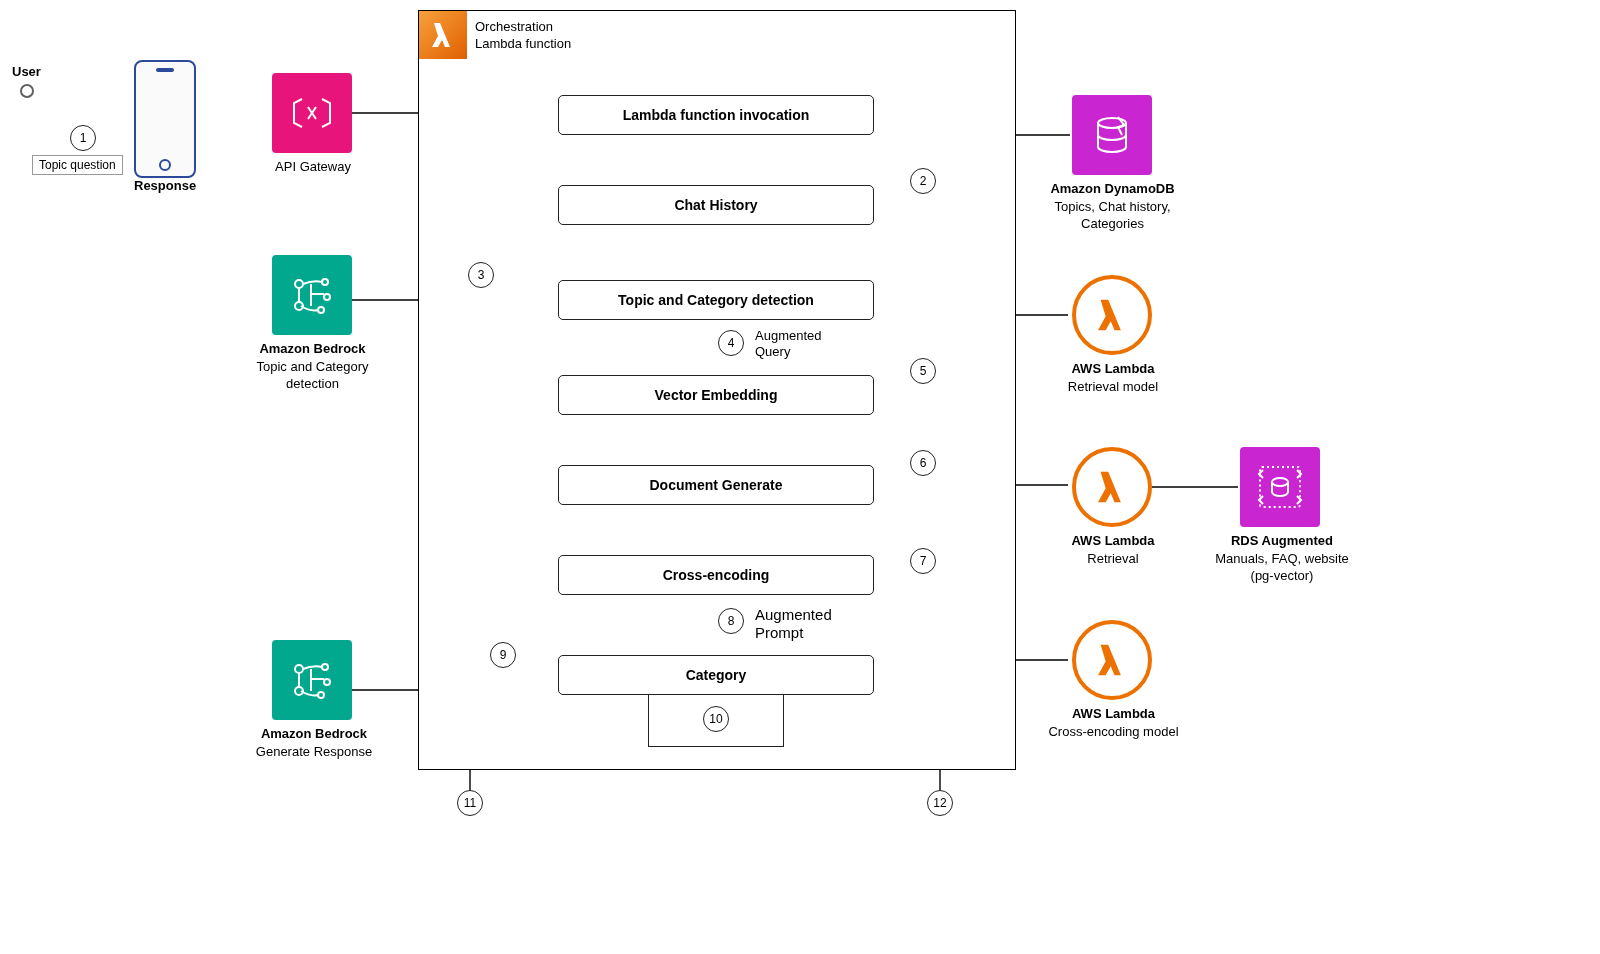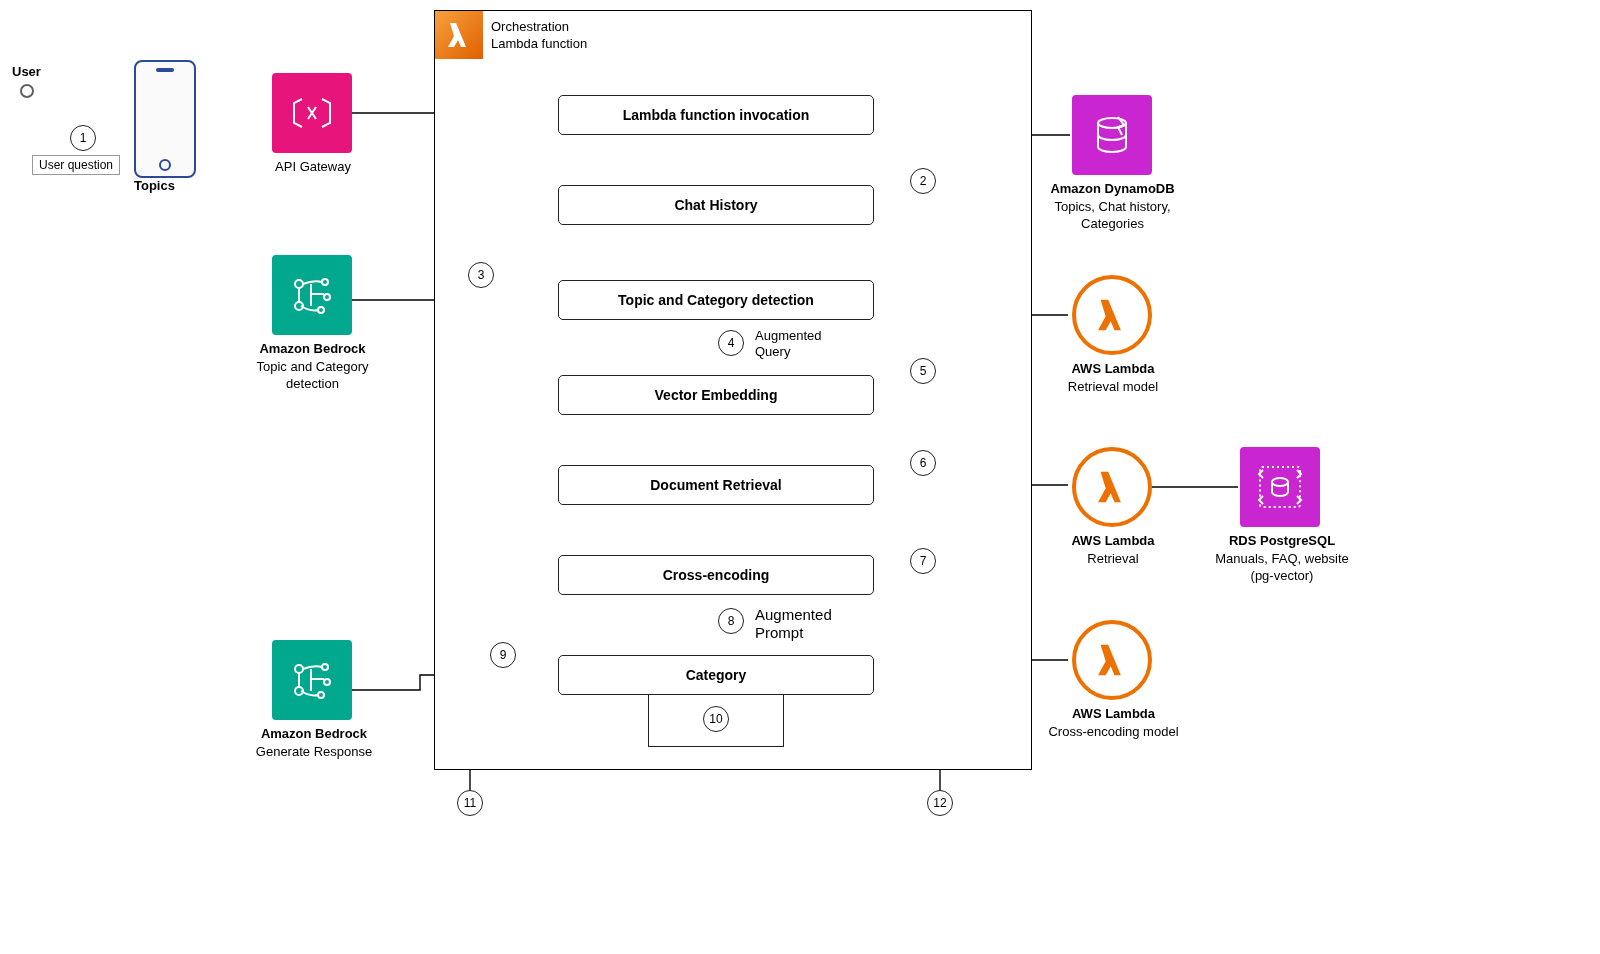--- a/index.html
+++ b/index.html
@@ -32,21 +32,20 @@
     border-radius: 50%;
     border: 4px solid #ED7100;
     display: flex; align-items: center; justify-content: center;
   }
 
   
   .orch-box {
     position: absolute;
     border: 1px solid #000;
     background: #fff;
-    margin-left: 16px;
   }
   .orch-header-icon {
     position: absolute; top: 0; left: 0;
     width: 48px; height: 48px;
     background: linear-gradient(135deg,#f7a13c,#e05f00);
     display:flex;align-items:center;justify-content:center;
   }
   .orch-title { position:absolute; left:56px; top:8px; font-size:13px; line-height:1.3; }
 
   
@@ -129,27 +128,27 @@
 
     <line x1="470" y1="770" x2="470" y2="800"></line>
     <line x1="940" y1="770" x2="940" y2="800"></line>
   </g>
 </svg>
 
 <div class="abs bold" style="left:12px; top:64px;">User</div>
 <div class="user-dot" style="left:20px; top:84px;"></div>
 
 <div class="num" style="left:70px; top:125px;">1</div>
-<div class="tag" style="left:32px; top:155px;">User question</div>
+<div class="tag" style="left:32px; top:155px;">Topic question</div>
 
 <div class="phone" style="left:134px; top:60px;">
   <div class="speaker"></div>
     <div class="homebtn"></div>
 </div>
-<div class="abs bold" style="left:134px; top:178px;">Topics</div>
+<div class="abs bold" style="left:134px; top:178px;">Response</div>
 
 <div class="aws-icon aws-pink abs" style="left:272px; top:73px;">
   <svg width="48" height="48" viewBox="0 0 48 48">
       <g fill="none" stroke="#fff" stroke-width="2">
     <path d="M14 10 L6 14 V34 L14 38"></path>
         <path d="M34 10 L42 14 V34 L34 38"></path>
     <path d="M20 18 L28 30 M28 18 L20 30"></path>
       </g>
     </svg>
 </div>
@@ -199,21 +198,21 @@
   </div>
   <div class="orch-title">
     <span>Orchestration</span><br><span>Lambda function</span>
   </div>
 </div>
 
 <div class="proc" style="left:558px; top:95px;">Lambda function invocation</div>
 <div class="proc" style="left:558px; top:185px;">Chat History</div>
 <div class="proc" style="left:558px; top:280px;">Topic and Category detection</div>
 <div class="proc" style="left:558px; top:375px;">Vector Embedding</div>
-<div class="proc" style="left:558px; top:465px;">Document Retrieval</div>
+<div class="proc" style="left:558px; top:465px;">Document Generate</div>
 <div class="proc" style="left:558px; top:555px;">Cross-encoding</div>
 <div class="proc" style="left:558px; top:655px;">Category</div>
 
 <div class="abs" style="left:648px; top:695px; width:136px; height:52px; border:1px solid #222; border-top:none;"></div>
 
 <div class="num" style="left:910px; top:168px;">2</div>
 <div class="num" style="left:468px; top:262px;">3</div>
 <div class="num" style="left:718px; top:330px;">4</div>
 <div class="num" style="left:910px; top:358px;">5</div>
 <div class="num" style="left:910px; top:450px;">6</div>
@@ -276,14 +275,14 @@
   <svg width="50" height="50" viewBox="0 0 50 50">
       <g fill="none" stroke="#fff" stroke-width="2">
     <ellipse cx="25" cy="20" rx="8" ry="4"></ellipse>
         <path d="M17 20 V30 a8 4 0 0 0 16 0 V20"></path>
     <path d="M8 8 l-4 4 4 4 M42 8 l4 4 -4 4 M8 42 l-4 -4 4 -4 M42 42 l4 -4 -4 -4"></path>
     <rect x="5" y="5" width="40" height="40" rx="2" stroke-dasharray="2 3"></rect>
       </g>
     </svg>
 </div>
 <div class="abs label" style="left:1212px; top:532px; width:140px;">
-  <span class="bold">RDS PostgreSQL</span><br><span>Manuals, FAQ, website (pg-vector)</span>
+  <span class="bold">RDS Augmented</span><br><span>Manuals, FAQ, website (pg-vector)</span>
 </div>
 
 </body></html>

